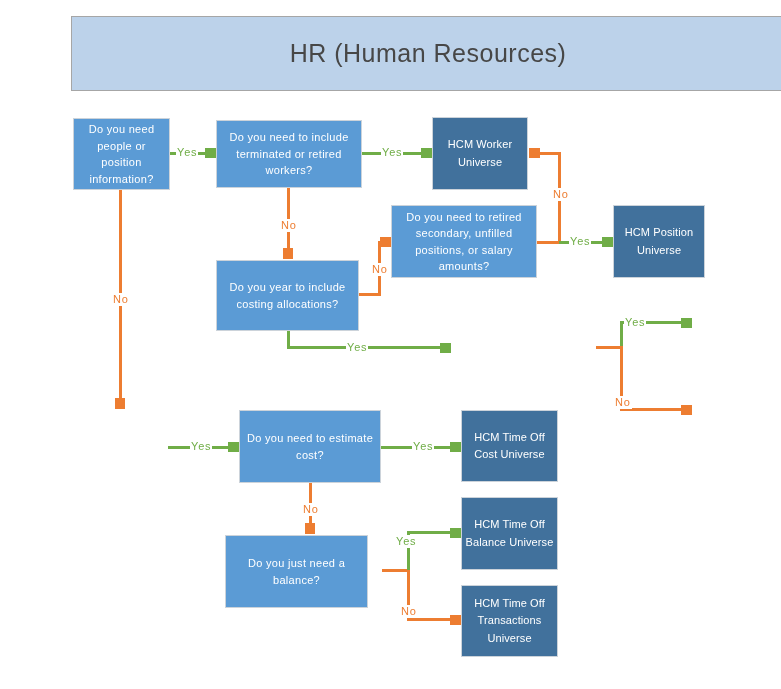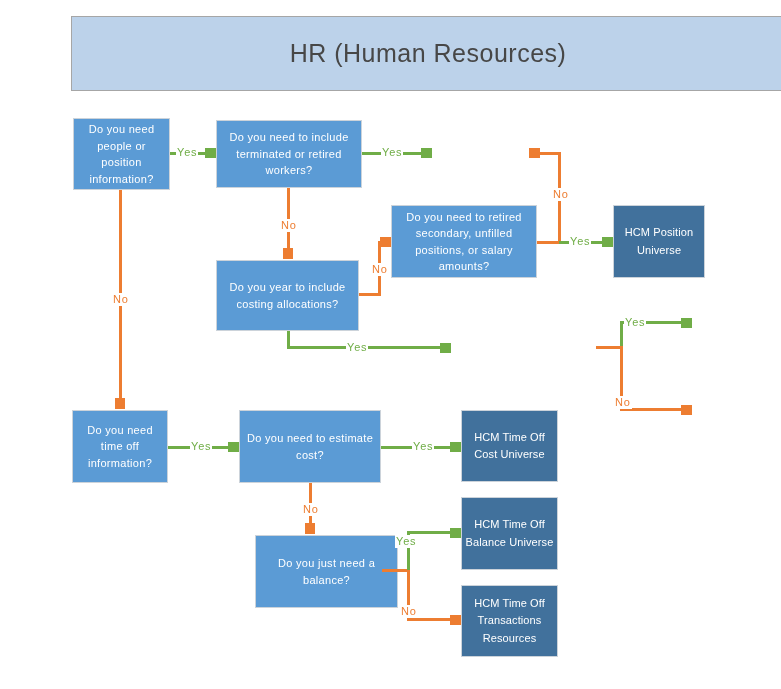--- a/index.html
+++ b/index.html
@@ -61,41 +61,41 @@
   </div>
   <div class="node q" style="left:180px;top:120px;width:146px;height:68px">
     <span>Do you need to include terminated or retired workers?</span>
   </div>
   <div class="node q" style="left:355px;top:205px;width:146px;height:73px">
     <span>Do you need to retired secondary, unfilled positions, or salary amounts?</span>
   </div>
   <div class="node q" style="left:180px;top:260px;width:143px;height:71px">
     <span>Do you year to include costing allocations?</span>
   </div>
-  <div class="node q" style="left:36px;top:410px;width:96px;height:73px">
-    <span>Do you need time off information?</span>
-  </div>
   <div class="node q" style="left:203px;top:410px;width:142px;height:73px">
     <span>Do you need to estimate cost?</span>
   </div>
-  <div class="node q" style="left:219px;top:535px;width:143px;height:73px">
+  <div class="node q" style="left:189px;top:535px;width:143px;height:73px">
     <span>Do you just need a balance?</span>
   </div>
 
+  <div class="node u" style="left:396px;top:117px;width:96px;height:73px">
+    <span>HCM Worker Universe</span>
+  </div>
   <div class="node u" style="left:577px;top:205px;width:92px;height:73px">
     <span>HCM Position Universe</span>
   </div>
   <div class="node u" style="left:425px;top:410px;width:97px;height:72px">
     <span>HCM Time Off Cost Universe</span>
   </div>
   <div class="node u" style="left:425px;top:497px;width:97px;height:73px">
     <span>HCM Time Off Balance Universe</span>
   </div>
   <div class="node u" style="left:425px;top:585px;width:97px;height:72px">
-    <span>HCM Time Off Transactions Resources</span>
+    <span>HCM Time Off Transactions Universe</span>
   </div>
 
   <div class="line h green" style="left:134px;top:152px;width:39px"></div>
   <div class="arr right green" style="left:169px;top:148px"></div>
   <div class="elabel yes" style="left:140px;top:146px">Yes</div>
 
   <div class="line h green" style="left:326px;top:152px;width:59px"></div>
   <div class="arr right green" style="left:385px;top:148px"></div>
   <div class="elabel yes" style="left:345px;top:146px">Yes</div>
 

